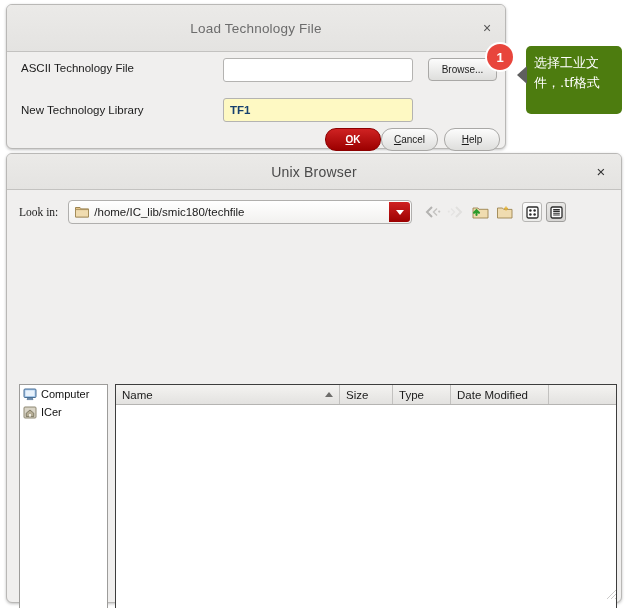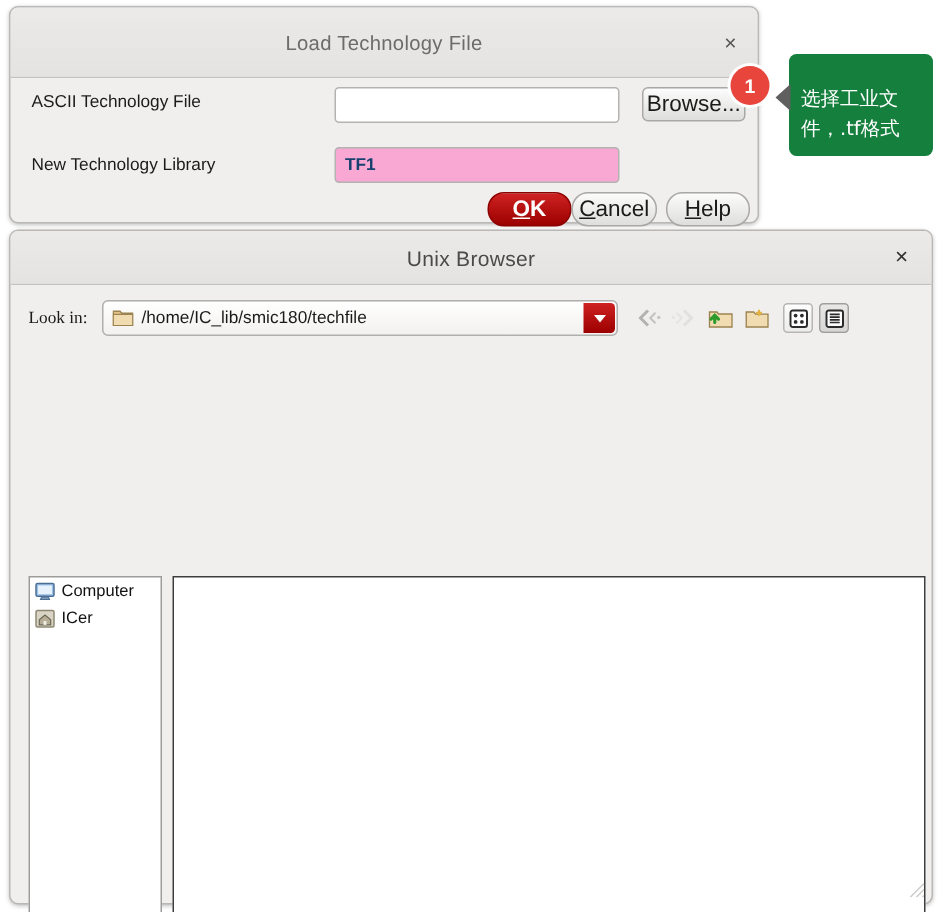--- a/index.html
+++ b/index.html
@@ -40,27 +40,27 @@
   
   #load-dlg { left: 6px; top: 4px; width: 500px; height: 145px; }
   .form-row { position: absolute; display: flex; align-items: center; }
   .flabel { font-size: 11.5px; color: #1b1b1b; }
   .field {
     height: 24px; border: 1px solid #b4b3b1; border-radius: 3px;
     font-size: 11.5px; padding: 0 6px; display: flex; align-items: center;
     color: #16406e; font-weight: bold;
   }
   .field.white { background:#ffffff; }
-  .field.gray  { background:#f9a8d4; }
+  .field.gray  { background:#fef9c3; }
 
   .btn {
     height: 23px; min-width: 56px; padding: 0 12px;
     border: 1px solid #a9a8a6; border-radius: 11px;
     background: linear-gradient(#fcfcfc, #dededc);
-    font-size: 15px; color: #1b1b1b; cursor: pointer;
+    font-size: 10px; color: #1b1b1b; cursor: pointer;
     display: inline-flex; align-items: center; justify-content: center;
   }
   .btn.red {
     background: linear-gradient(#cf2222, #9c0000);
     border: 1px solid #8c0000; color: #ffffff; font-weight: bold;
   }
   .btn u { text-underline-offset: 1px; }
 
   #browse-btn { position:absolute; left:421px; top:53px; width:69px; border-radius:4px; }
   #ok-btn     { position:absolute; left:318px; top:123px; width:49px; }
@@ -70,23 +70,23 @@
   
   #badge-1 {
     position: absolute; left: 487px; top: 44px;
     width: 26px; height: 26px; border-radius: 50%;
     background: #e8453c; color: #fff; font-size: 13px; font-weight: bold;
     display: flex; align-items: center; justify-content: center;
     box-shadow: 0 0 0 2px #fff;
     z-index: 30;
   }
   #tooltip {
-    position: absolute; left: 526px; top: 36px; width: 96px; height: 68px;
-    background: #15803d; border-radius: 5px; color: #ffffff;
-    font-size: 13px; line-height: 20px; padding: 21px 8px;
+    position: absolute; left: 526px; top: 46px; width: 96px; height: 68px;
+    background: #4d7c0f; border-radius: 5px; color: #ffffff;
+    font-size: 13px; line-height: 20px; padding: 7px 8px;
     z-index: 25;
     font-family: "DejaVu Sans", sans-serif;
   }
   #tooltip:before {
     content: ""; position: absolute; left: -9px; top: 20px;
     border-top: 9px solid transparent; border-bottom: 9px solid transparent;
     border-right: 10px solid #5f5f5f;
   }
 
   
@@ -262,20 +262,36 @@
               <rect x="1" y="1" width="12" height="11" rx="1" fill="#d9d4c6" stroke="#8e8873" stroke-width="1"></rect>
               <path d="M3.2 7.2L7 4l3.8 3.2v3.4H3.2z" fill="#b5ad95" stroke="#6e6954" stroke-width=".8"></path>
               <rect x="6" y="8" width="2" height="2.6" fill="#efece3"></rect>
             </svg>
         </span>
         <span class="lbl">ICer</span>
       </div>
     </div>
 
     <div id="filelist">
+      <div id="headrow">
+        <div class="hcell" style="width:224px;">
+          <span>Name</span>
+          <span class="sort-asc"></span>
+        </div>
+        <div class="hcell" style="width:53px;">
+          <span>Size</span>
+        </div>
+        <div class="hcell" style="width:58px;">
+          <span>Type</span>
+        </div>
+        <div class="hcell" style="width:98px;">
+          <span>Date Modified</span>
+        </div>
+        <div class="hcell" style="flex:1; border-right:none;"></div>
+      </div>
 
     </div>
 
     <span id="grip">
       <svg width="12" height="12" viewBox="0 0 12 12">
           <path d="M11 2L2 11M11 6l-5 5M11 10l-1 1" stroke="#8d8c8a" stroke-width="1" fill="none"></path>
         </svg>
     </span>
   </div>
 

